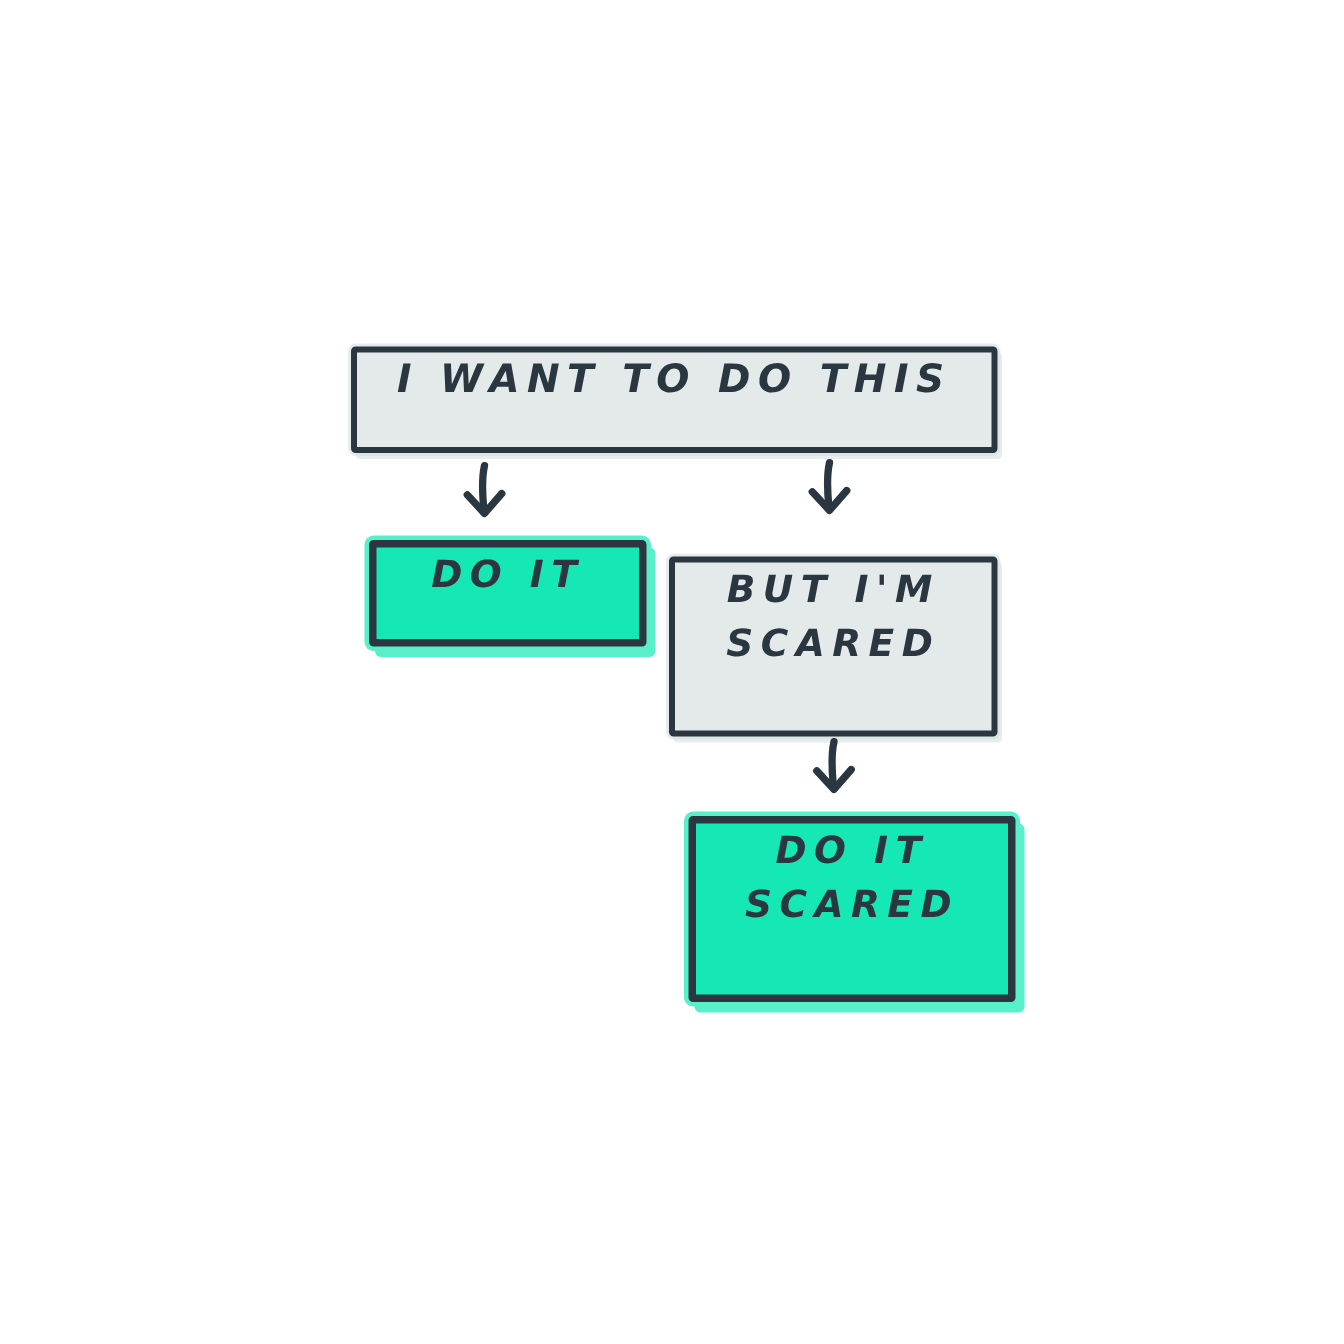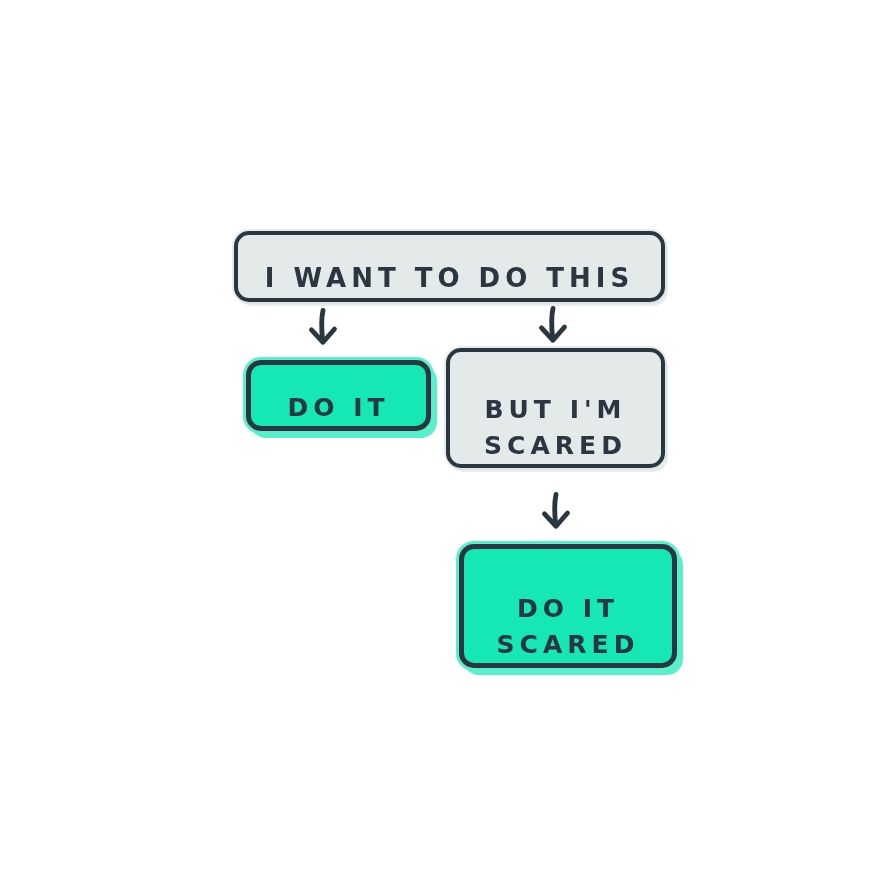--- a/index.html
+++ b/index.html
@@ -11,31 +11,32 @@
     position: relative;
     width: 896px;
     height: 896px;
     background: var(--bg, #ffffff);
     overflow: hidden;
     font-family: "DejaVu Sans", "Liberation Sans", sans-serif;
   }
   .node {
     position: absolute;
     display: flex;
-    align-items: flex-end;
+    align-items: flex-start;
     justify-content: center;
     box-sizing: border-box;
     border: 4px solid var(--ink, #2b3740);
-    border-radius: 15px;
+    border-radius: 3px;
     color: var(--ink, #2b3740);
     font-weight: 700;
     text-align: center;
     letter-spacing: 5px;
     white-space: pre-line;
     line-height: 1.45;
+    font-style: italic;
   }
   .node.gray {
     background: var(--gray, #e4eaea);
     box-shadow: 0 0 0 2px rgba(216, 226, 226, 0.65),
                 3px 4px 0 0 rgba(186, 200, 200, 0.35);
   }
   .node.green {
     background: var(--green, #15e7b5);
     border-width: 5px;
     box-shadow: 0 0 0 3px var(--green_glow, #57f0cb),
@@ -46,21 +47,21 @@
     left: 234px; top: 231px;
     width: 431px; height: 71px;
     font-size: 26px;
   }
   .node-do-it {
     left: 231px; top: 360px;
     width: 185px; height: 71px;
     font-size: 25px;
   }
   .node-but-scared {
-    left: 446px; top: 348px;
+    left: 446px; top: 371px;
     width: 219px; height: 120px;
     font-size: 25px;
   }
   .node-do-it-scared {
     left: 444px; top: 544px;
     width: 218px; height: 124px;
     font-size: 25px;
   }
   .arrow {
     position: absolute;

